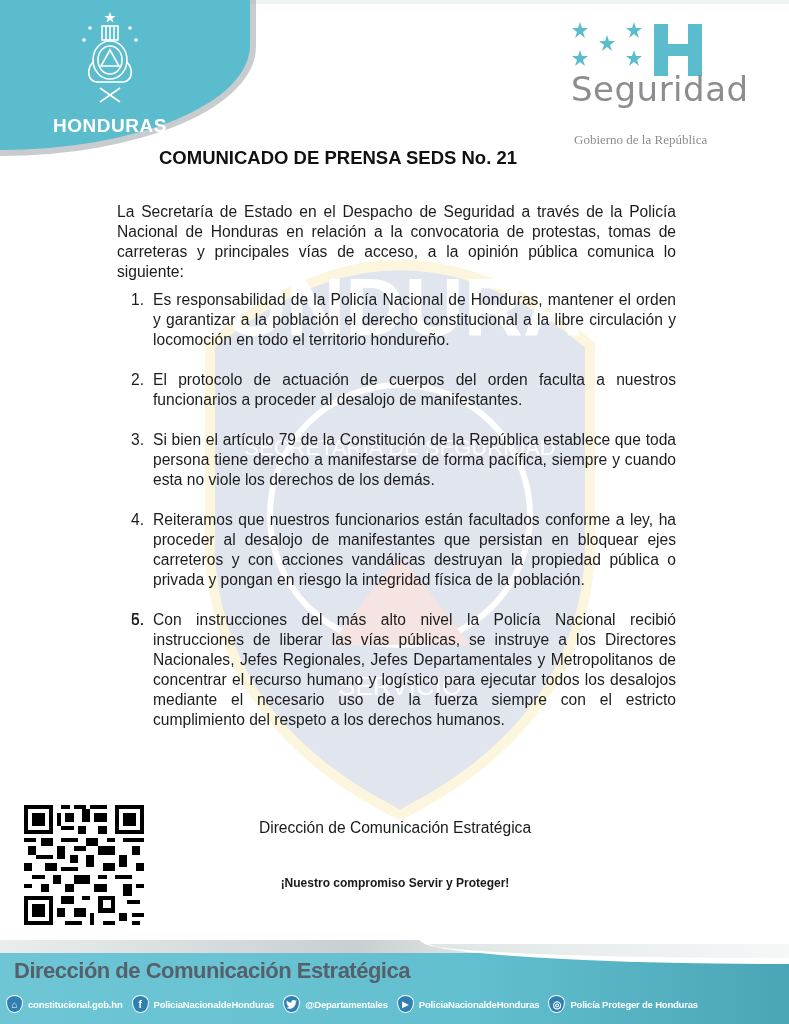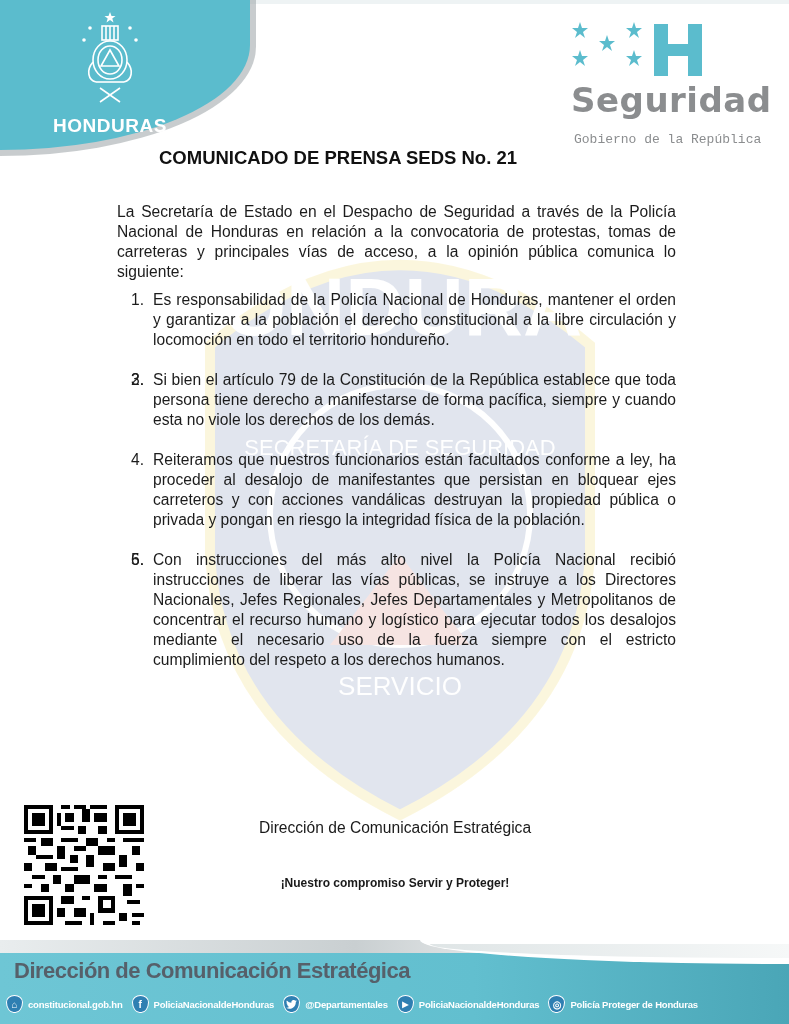--- a/index.html
+++ b/index.html
@@ -26,26 +26,26 @@
   .hn-word {
     position: absolute; left: 40px; top: 115px; width: 140px; text-align: center;
     color: #ffffff; font-weight: bold; font-size: 19px; letter-spacing: 0.5px;
   }
 
   
   .seg-logo { position: absolute; left: 570px; top: 18px; width: 215px; height: 130px; }
   .seg-stars { position: absolute; left: 0; top: 0; width: 80px; height: 55px; }
   .seg-h { position: absolute; left: 84px; top: 6px; width: 48px; height: 52px; }
   .seg-word {
-    position: absolute; left: 1px; top: 62px; font-size: 34px; font-weight: bold;
+    position: absolute; left: 1px; top: 51px; font-size: 34px; font-weight: normal;
     color: #8b8d8f; letter-spacing: 0.5px; font-family: "DejaVu Sans", sans-serif;
   }
   .seg-sub {
     position: absolute; left: 4px; top: 114px; font-size: 13px; color: #8b8d8f;
-    font-family: Liberation Mono, monospace;
+    font-family: Liberation Serif, serif;
   }
 
   
   .watermark { position: absolute; left: 180px; top: 225px; width: 440px; height: 600px; opacity: 0.13; }
 
   .title {
     position: absolute; left: 0; top: 147px; width: 676px; text-align: center;
     font-size: 18.5px; font-weight: bold; color: #111;
   }
   .intro {
@@ -154,20 +154,21 @@
 <div class="title">COMUNICADO DE PRENSA SEDS No. 21</div>
 <p class="intro">La Secretaría de Estado en el Despacho de Seguridad a través de la Policía Nacional de Honduras en relación a la convocatoria de protestas, tomas de carreteras y principales vías de acceso, a la opinión pública comunica lo siguiente:</p>
 
 <div class="items">
   <div class="item">
     <span class="item-num">1.</span>
     <span>Es responsabilidad de la Policía Nacional de Honduras, mantener el orden y garantizar a la población el derecho constitucional a la libre circulación y locomoción en todo el territorio hondureño.</span>
   </div>
   <div class="item">
     <span class="item-num">2.</span>
+    <span>El protocolo de actuación de cuerpos del orden faculta a nuestros funcionarios a proceder al desalojo de manifestantes.</span>
   </div>
   <div class="item">
     <span class="item-num">3.</span>
     <span>Si bien el artículo 79 de la Constitución de la República establece que toda persona tiene derecho a manifestarse de forma pacífica, siempre y cuando esta no viole los derechos de los demás.</span>
   </div>
   <div class="item">
     <span class="item-num">4.</span>
     <span>Reiteramos que nuestros funcionarios están facultados conforme a ley, ha proceder al desalojo de manifestantes que persistan en bloquear ejes carreteros y con acciones vandálicas destruyan la propiedad pública o privada y pongan en riesgo la integridad física de la población.</span>
   </div>
   <div class="item">

